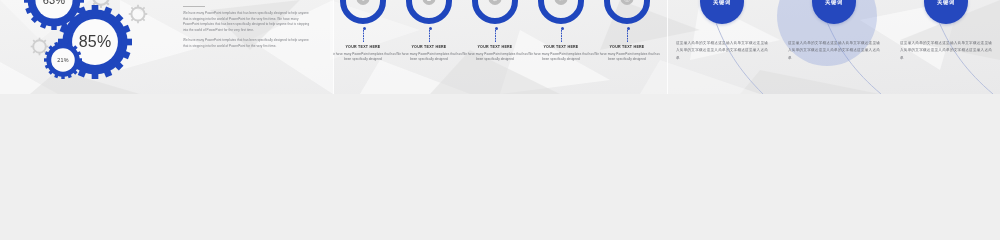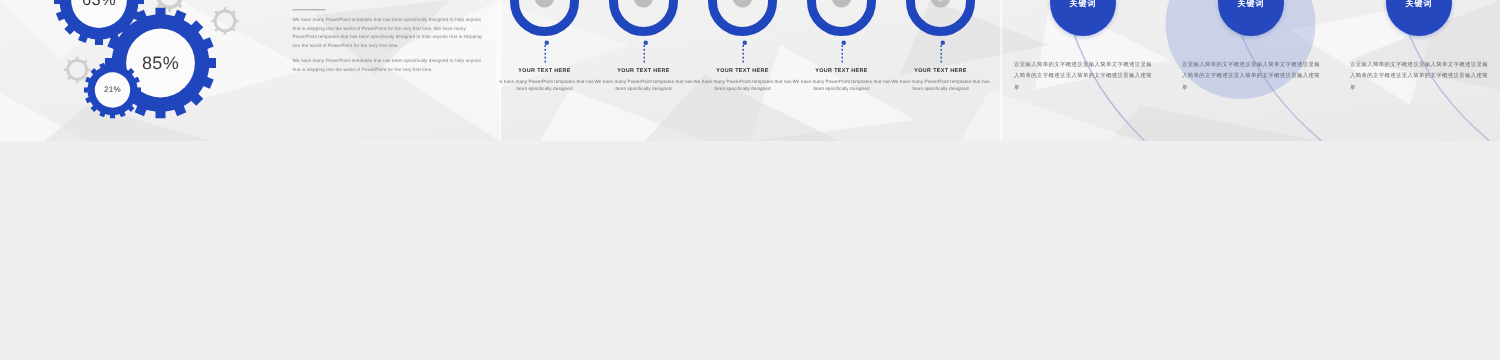--- a/index.html
+++ b/index.html
@@ -8,21 +8,21 @@
     font-family:"Liberation Sans","DejaVu Sans",sans-serif;
     background:#efefef;
   }
   .stage{position:relative;width:1000px;height:94px;overflow:hidden;background:#f0f0f0;}
 
   
   .polybg{position:absolute;inset:0;width:100%;height:100%;}
 
   
   .panel{position:absolute;top:0;height:94px;overflow:hidden;}
-  .p1{left:12px;width:333px;}
+  .p1{left:0;width:333px;}
   .p2{left:333px;width:334px;}
   .p3{left:667px;width:333px;}
   .divider{position:absolute;top:0;height:94px;width:1px;background:rgba(255,255,255,.85);}
 
   
   .gear{position:absolute;}
   .gear .lbl{
     position:absolute;left:0;top:0;width:100%;height:100%;
     display:flex;align-items:center;justify-content:center;
     color:#3b3b3b;font-weight:400;letter-spacing:.2px;
@@ -211,21 +211,21 @@
             <rect x="0" y="45.5" width="14" height="9" transform="rotate(22.5 50 50)"></rect>
             <rect x="86" y="45.5" width="14" height="9" transform="rotate(22.5 50 50)"></rect>
             <rect x="45.5" y="0" width="9" height="14" transform="rotate(67.5 50 50)"></rect>
             <rect x="45.5" y="86" width="9" height="14" transform="rotate(67.5 50 50)"></rect>
             <rect x="0" y="45.5" width="14" height="9" transform="rotate(67.5 50 50)"></rect>
             <rect x="86" y="45.5" width="14" height="9" transform="rotate(67.5 50 50)"></rect>
           </g>
         </g>
         <circle cx="50" cy="50" r="31" fill="#fbfbfb"></circle>
       </svg>
-      <div class="lbl" style="font-size:12px">85%</div>
+      <div class="lbl" style="font-size:16px">85%</div>
     </div>
 
     <div class="gear" style="left:44px;top:41px;width:38px;height:38px">
       <svg viewBox="0 0 100 100" style="width:100%;height:100%">
         <g fill="#1f46bd">
           <circle cx="50" cy="50" r="44"></circle>
           <g>
             <rect x="45.5" y="0" width="9" height="14"></rect>
               <rect x="45.5" y="86" width="9" height="14"></rect>
             <rect x="0" y="45.5" width="14" height="9"></rect>

